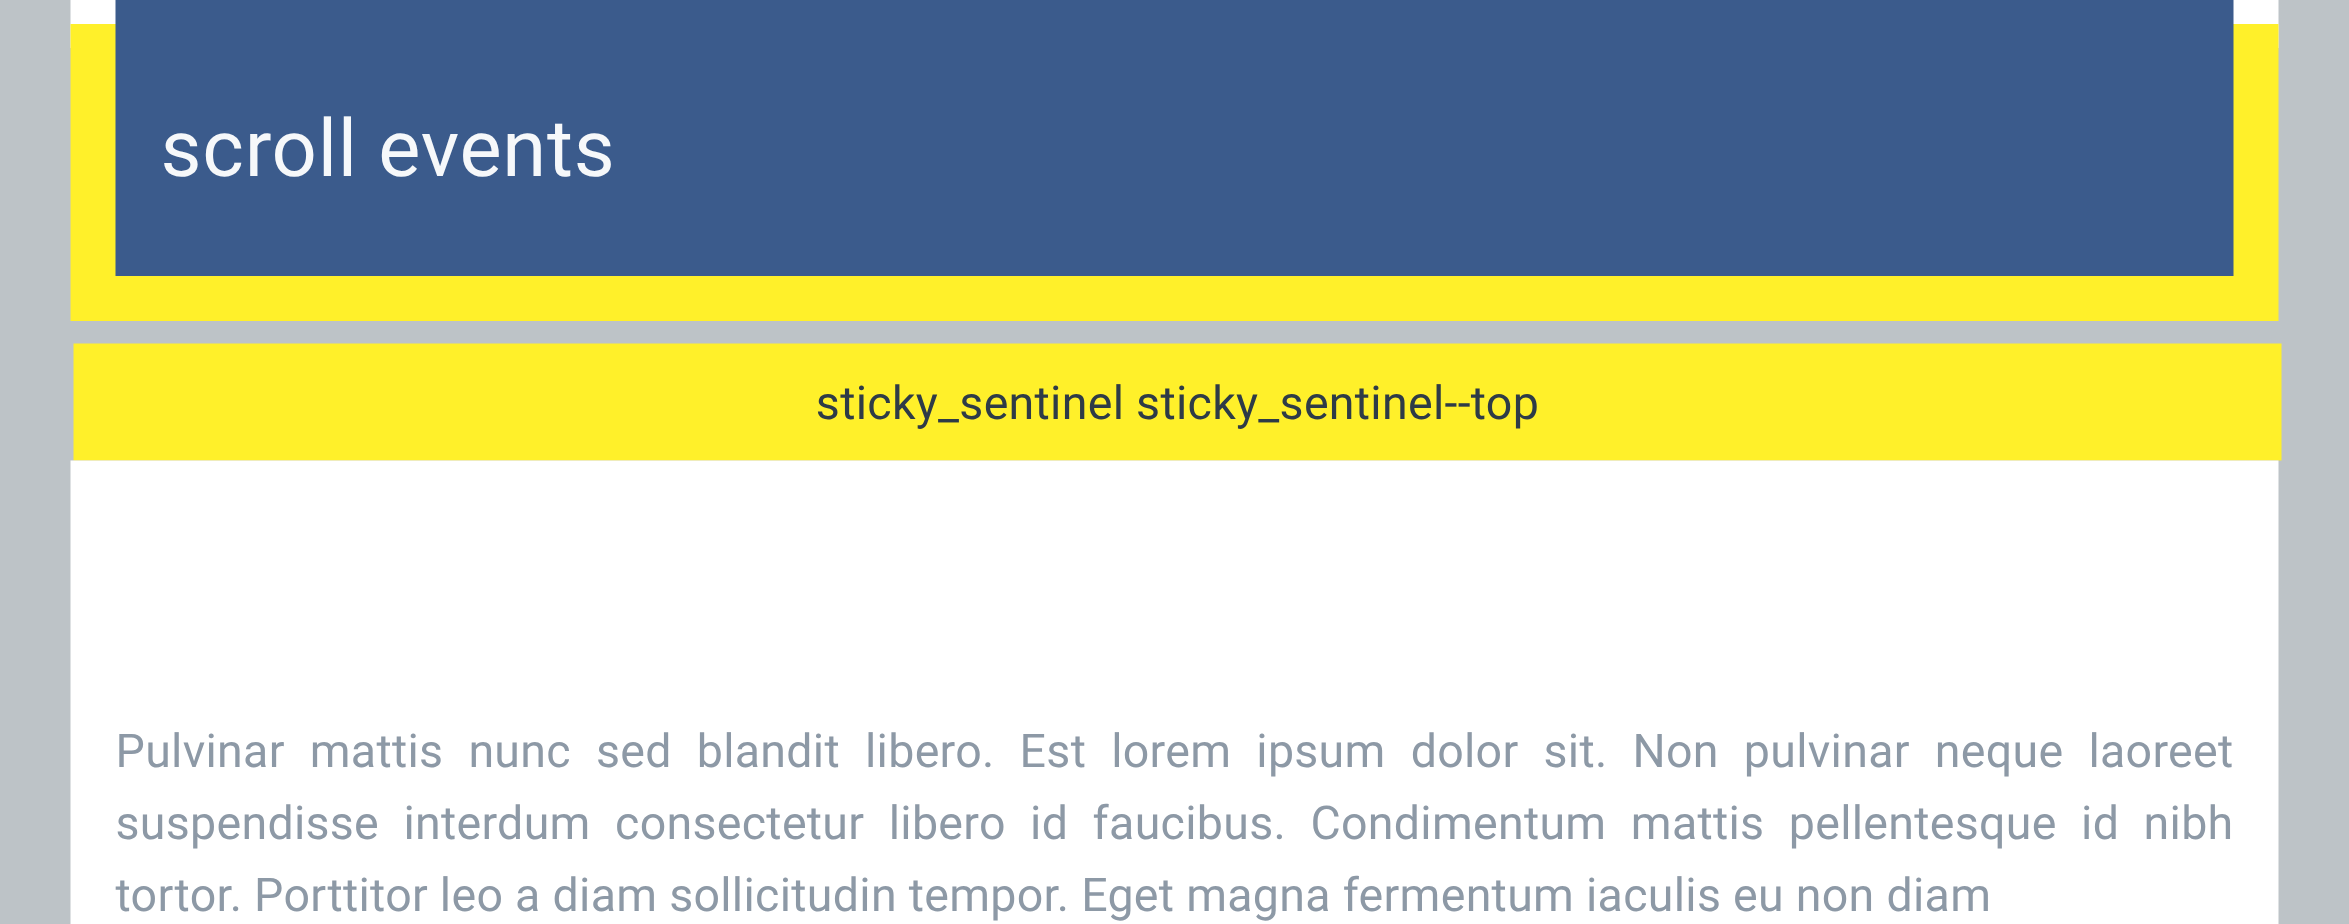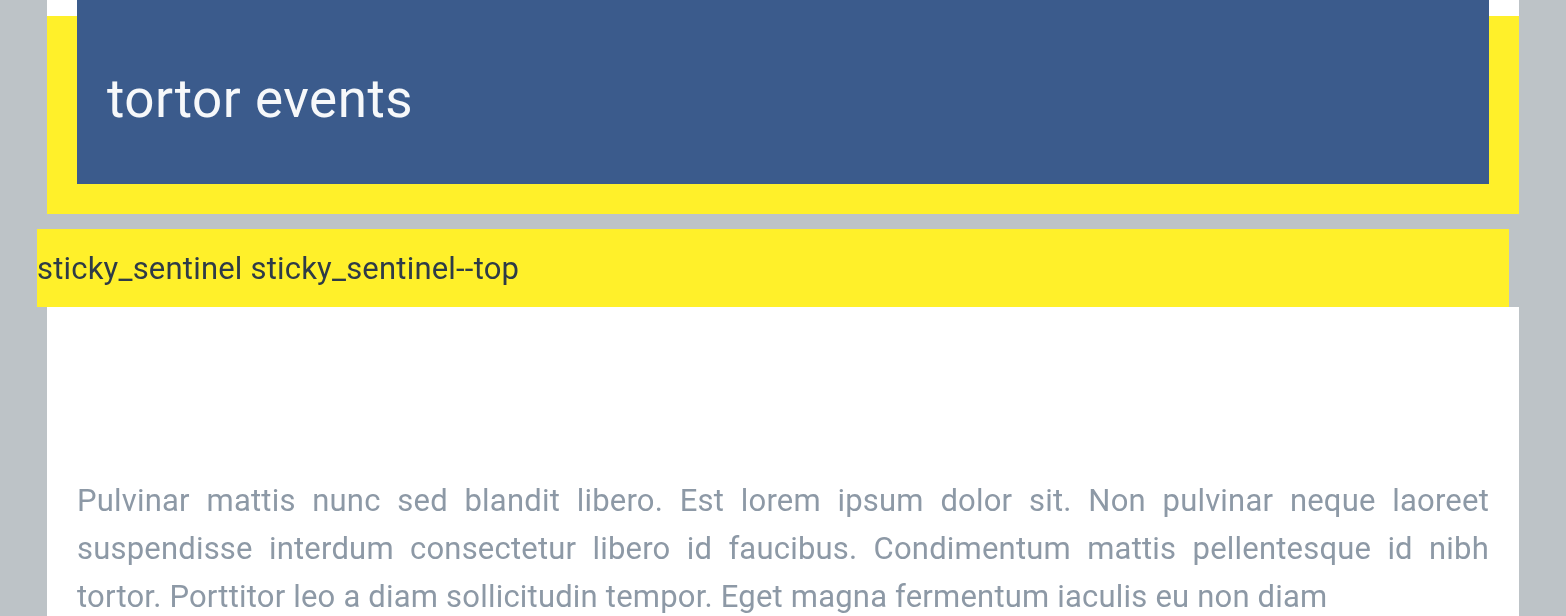--- a/index.html
+++ b/index.html
@@ -61,28 +61,28 @@
     letter-spacing: 0.5px;
     color: #f6f8fa;
   }
   .header-blue.first .header-title {
     position: absolute;
     left: 30px;
     top: 98px;
   }
   .sentinel {
     position: absolute;
-    left: 37px;
+    left: 49px;
     top: 229px;
     width: 1472px;
     height: 78px;
     background: #fff02a;
     display: flex;
     align-items: center;
-    justify-content: flex-start;
+    justify-content: center;
   }
   .sentinel-text {
     color: #2e3b47;
     font-size: 31px;
     font-weight: 400;
     letter-spacing: 0.2px;
   }
   .section2-white {
     position: absolute;
     left: 47px;
@@ -115,21 +115,21 @@
 
 <div class="page">
 
   <div class="lorem-top-frag">
     <p class="lorem">sem viverra aliquet eget. Dui accumsan sit amet nulla facilisi morbi tempus iaculis. Proin libero</p>
   </div>
 
   <div class="band-yellow first"></div>
 
   <div class="header-blue first">
-    <h2 class="header-title">tortor events</h2>
+    <h2 class="header-title">scroll events</h2>
   </div>
 
   <div class="sentinel">
     <span class="sentinel-text">sticky_sentinel sticky_sentinel--top</span>
   </div>
 
   <div class="section2-white">
     <p class="lorem">Pulvinar mattis nunc sed blandit libero. Est lorem ipsum dolor sit. Non pulvinar neque laoreet suspendisse interdum consectetur libero id faucibus. Condimentum mattis pellentesque id nibh tortor. Porttitor leo a diam sollicitudin tempor. Eget magna fermentum iaculis eu non diam</p>
   </div>
 

